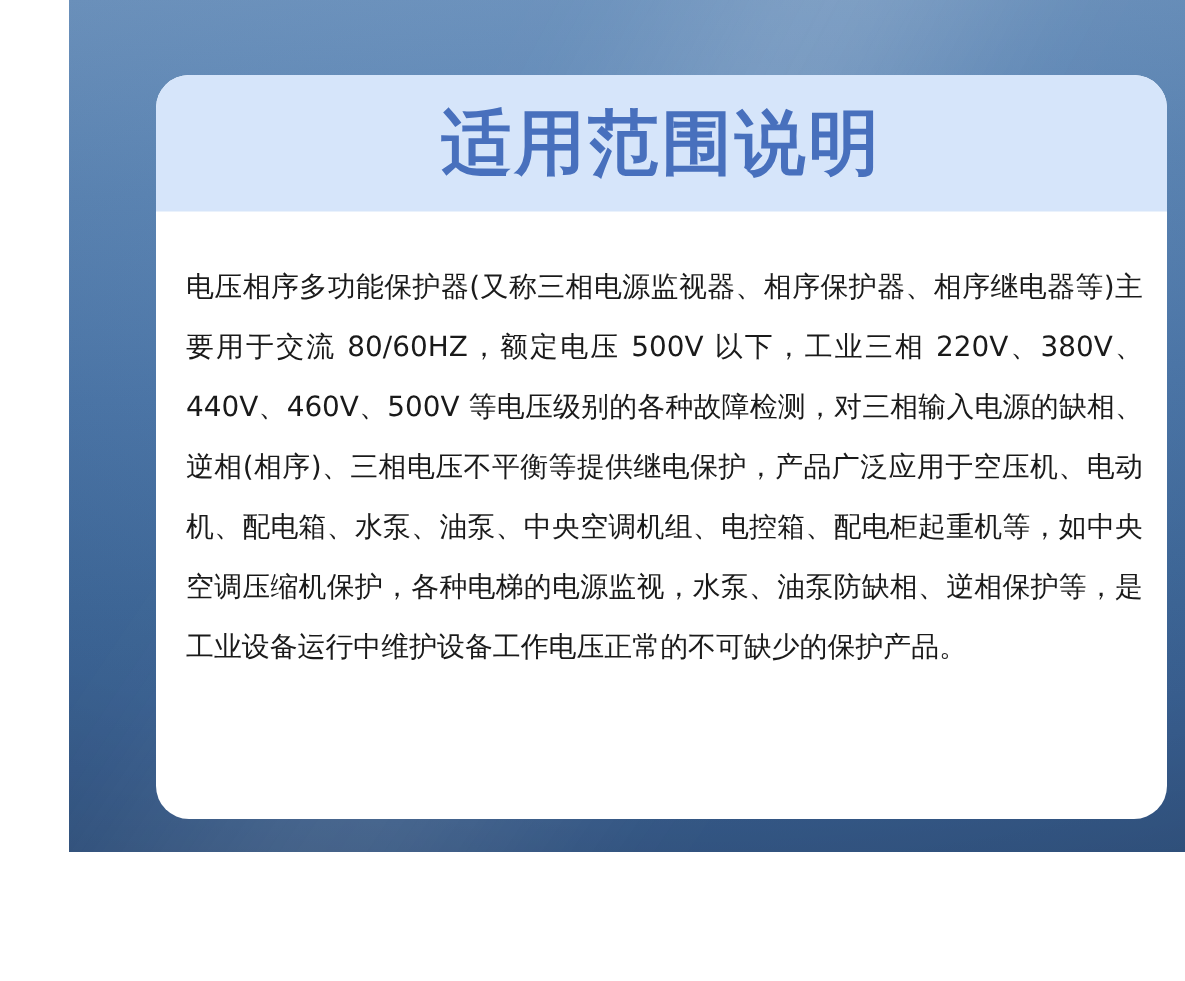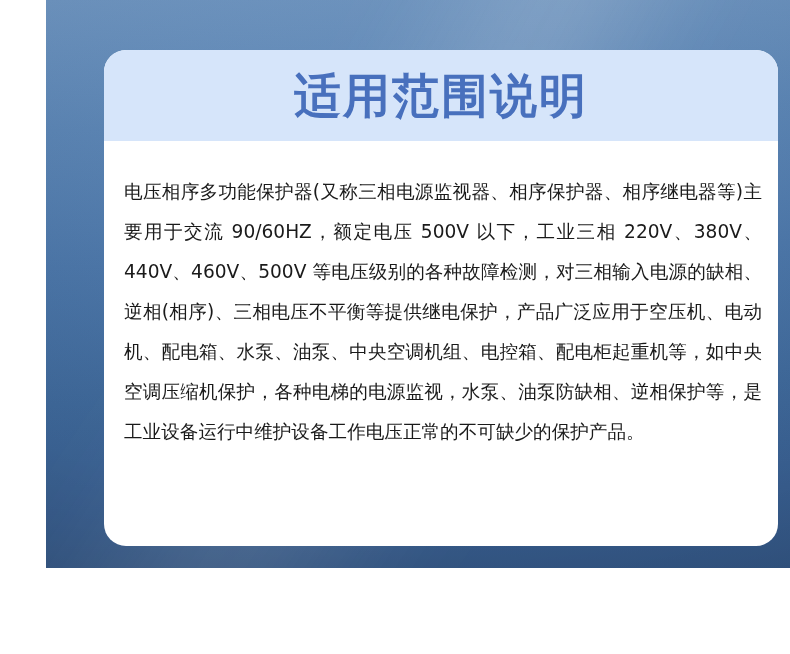--- a/index.html
+++ b/index.html
@@ -110,19 +110,19 @@
   <div class="vignette"></div>
 
   <div class="card">
 
     <div class="card-banner">
       <div class="card-title">适用范围说明</div>
     </div>
 
     <div class="card-body">
       <div class="body-text">
-        <p class="body-para-main">电压相序多功能保护器(又称三相电源监视器、相序保护器、相序继电器等)主要用于交流 90/60HZ，额定电压 500V 以下，工业三相 220V、380V、440V、460V、500V 等电压级别的各种故障检测，对三相输入电源的缺相、逆相(相序)、三相电压不平衡等提供继电保护，产品广泛应用于空压机、电动机、配电箱、水泵、油泵、中央空调机组、电控箱、配电柜起重机等，如中央空调压缩机保护，各种电梯的电源监视，水泵、油泵防缺相、逆相保护等，是工业设备运行中维护设备工作电压正常的不可缺少的保护产品。</p>
+        <p class="body-para-main">电压相序多功能保护器(又称三相电源监视器、相序保护器、相序继电器等)主要用于交流 80/60HZ，额定电压 500V 以下，工业三相 220V、380V、440V、460V、500V 等电压级别的各种故障检测，对三相输入电源的缺相、逆相(相序)、三相电压不平衡等提供继电保护，产品广泛应用于空压机、电动机、配电箱、水泵、油泵、中央空调机组、电控箱、配电柜起重机等，如中央空调压缩机保护，各种电梯的电源监视，水泵、油泵防缺相、逆相保护等，是工业设备运行中维护设备工作电压正常的不可缺少的保护产品。</p>
       </div>
     </div>
 
   </div>
 
 </div>
 
 </body></html>

